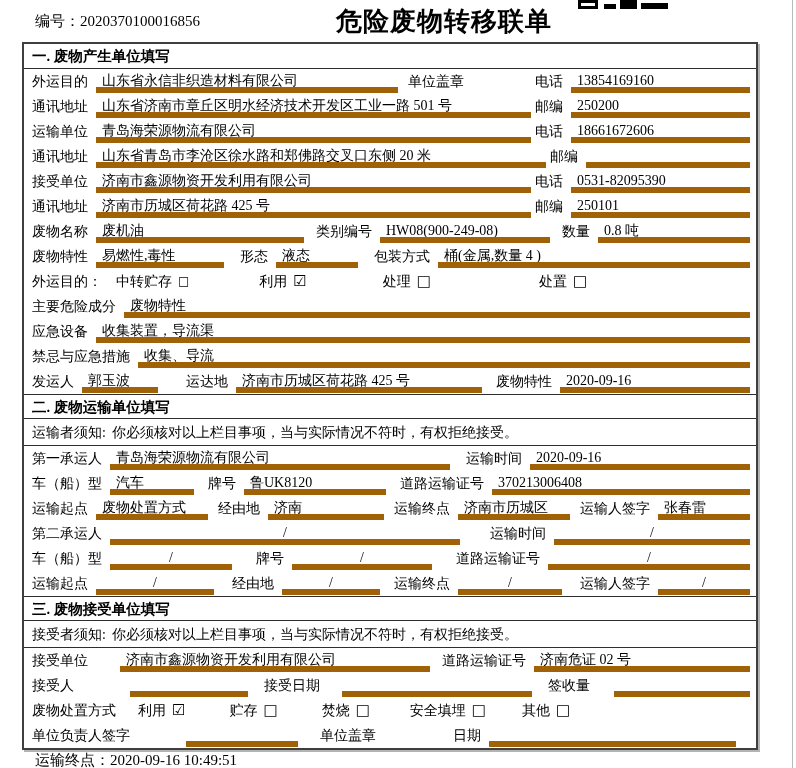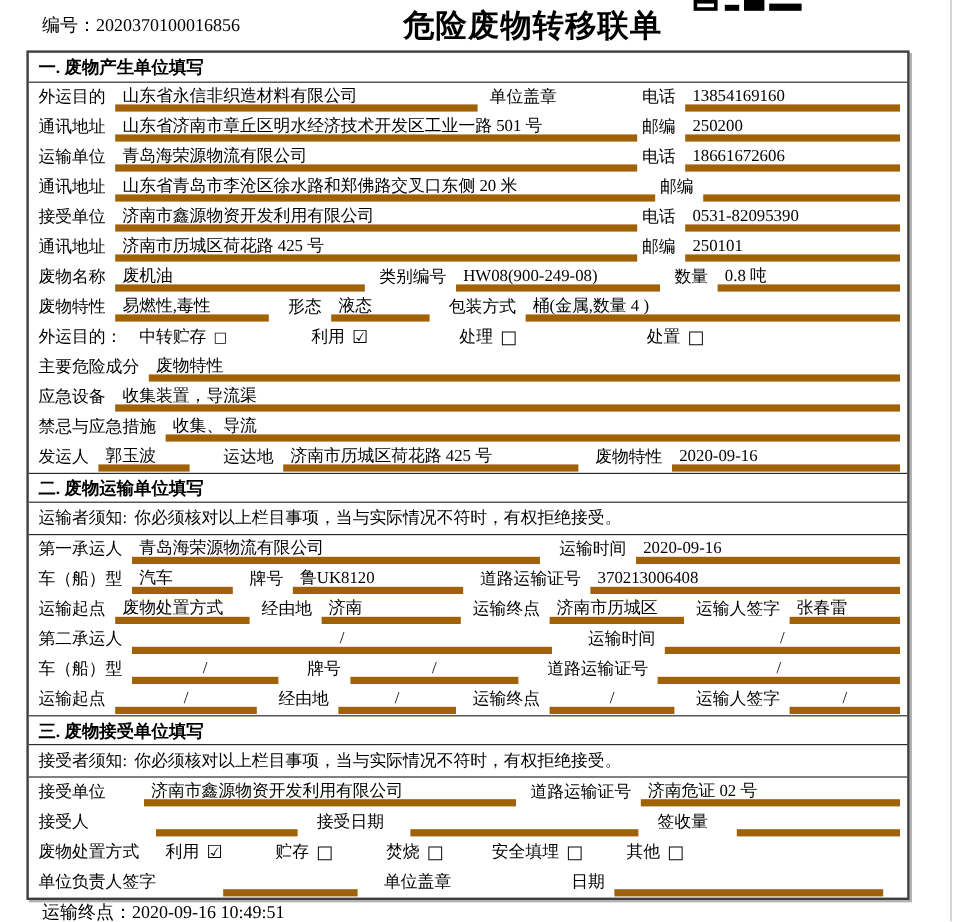--- a/index.html
+++ b/index.html
@@ -267,21 +267,21 @@
     <span class="lbl" style="margin-left:40px">安全填埋</span>
     <span class="box">□</span>
     <span class="lbl" style="margin-left:36px">其他</span>
     <span class="box">□</span>
   </div>
 
   <div class="row">
     <span class="lbl">单位负责人签字</span>
     <span class="fill" style="width:112px;margin-left:56px"></span>
     <span class="lbl" style="margin-left:22px">单位盖章</span>
-    <span class="lbl" style="margin-left:100px">日期</span>
+    <span class="lbl" style="margin-left:77px">日期</span>
     <span class="fill grow" style="margin-right:14px"></span>
   </div>
 
 </div>
 
 <div class="print-line"><span>运输终点：</span><span>2020-09-16 10:49:51</span></div>
 
 <div class="page-edge"></div>
 
 </body></html>

